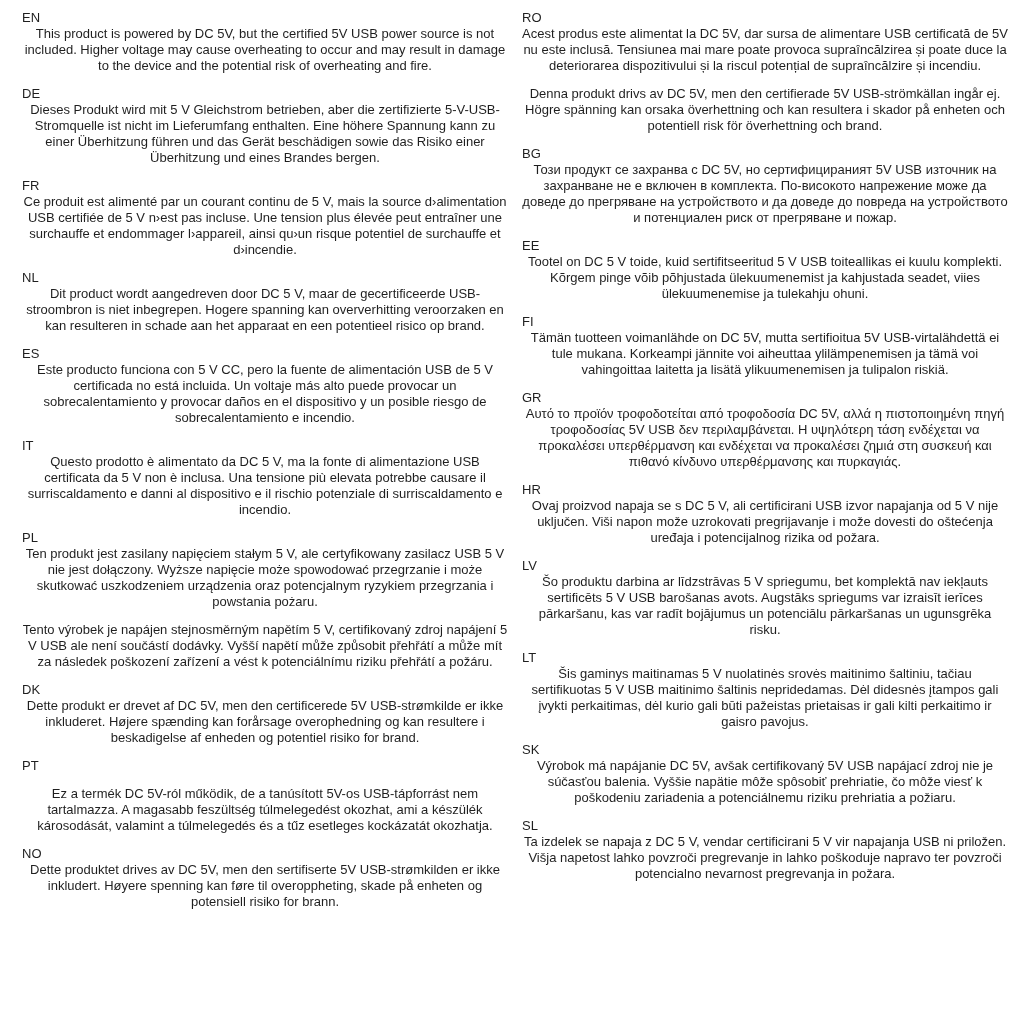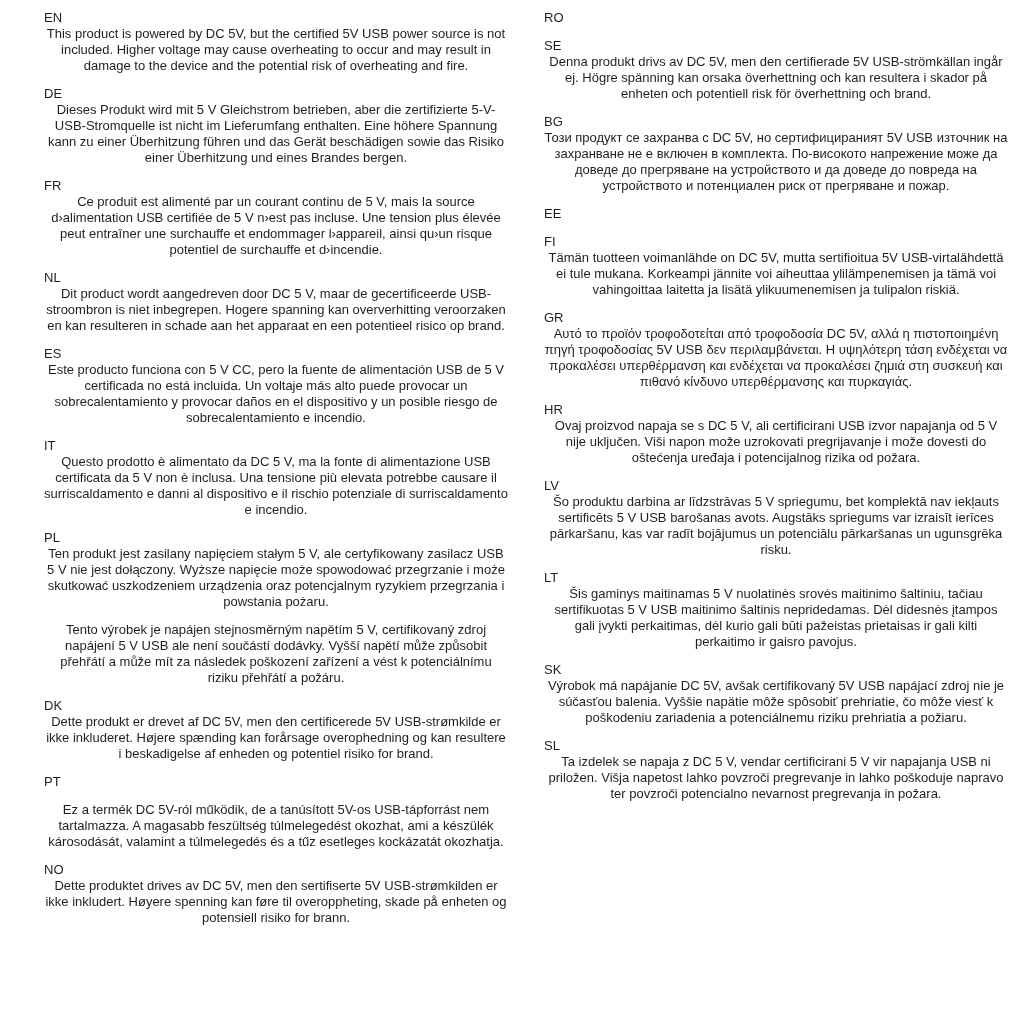--- a/index.html
+++ b/index.html
@@ -22,21 +22,20 @@
     width: 1024px;
     height: 1024px;
     padding: 10px 16px 6px 22px;
     display: grid;
     grid-template-columns: 1fr 1fr;
     column-gap: 14px;
     align-content: start;
   }
   .col {
     min-width: 0;
-    margin-left: 22px;
   }
   .lang-section {
     margin: 0 0 12px 0;
   }
   .lang-code {
     font-size: 13px;
     font-weight: 400;
     margin: 0;
     padding: 0;
   }
@@ -104,34 +103,35 @@
   </section>
 
   <section class="lang-section">
     <h2 class="lang-code">NO</h2>
     <p class="lang-text">Dette produktet drives av DC 5V, men den sertifiserte 5V USB-strømkilden er ikke inkludert. Høyere spenning kan føre til overoppheting, skade på enheten og potensiell risiko for brann.</p>
   </section>
 </div>
   <div class="col">
   <section class="lang-section">
     <h2 class="lang-code">RO</h2>
+    <p class="lang-text">Acest produs este alimentat la DC 5V, dar sursa de alimentare USB certificată de 5V nu este inclusă. Tensiunea mai mare poate provoca supraîncălzirea și poate duce la deteriorarea dispozitivului și la riscul potențial de supraîncălzire și incendiu.</p>
   </section>
 
   <section class="lang-section">
-    <h2 class="lang-code">SE</h2>
     <p class="lang-text">Denna produkt drivs av DC 5V, men den certifierade 5V USB-strömkällan ingår ej. Högre spänning kan orsaka överhettning och kan resultera i skador på enheten och potentiell risk för överhettning och brand.</p>
   </section>
 
   <section class="lang-section">
     <h2 class="lang-code">BG</h2>
     <p class="lang-text">Този продукт се захранва с DC 5V, но сертифицираният 5V USB източник на захранване не е включен в комплекта. По-високото напрежение може да доведе до прегряване на устройството и да доведе до повреда на устройството и потенциален риск от прегряване и пожар.</p>
   </section>
 
   <section class="lang-section">
     <h2 class="lang-code">EE</h2>
+    <p class="lang-text">Tootel on DC 5 V toide, kuid sertifitseeritud 5 V USB toiteallikas ei kuulu komplekti. Kõrgem pinge võib põhjustada ülekuumenemist ja kahjustada seadet, viies ülekuumenemise ja tulekahju ohuni.</p>
   </section>
 
   <section class="lang-section">
     <h2 class="lang-code">FI</h2>
     <p class="lang-text">Tämän tuotteen voimanlähde on DC 5V, mutta sertifioitua 5V USB-virtalähdettä ei tule mukana. Korkeampi jännite voi aiheuttaa ylilämpenemisen ja tämä voi vahingoittaa laitetta ja lisätä ylikuumenemisen ja tulipalon riskiä.</p>
   </section>
 
   <section class="lang-section">
     <h2 class="lang-code">GR</h2>
     <p class="lang-text">Αυτό το προϊόν τροφοδοτείται από τροφοδοσία DC 5V, αλλά η πιστοποιημένη πηγή τροφοδοσίας 5V USB δεν περιλαμβάνεται. Η υψηλότερη τάση ενδέχεται να προκαλέσει υπερθέρμανση και ενδέχεται να προκαλέσει ζημιά στη συσκευή και πιθανό κίνδυνο υπερθέρμανσης και πυρκαγιάς.</p>

